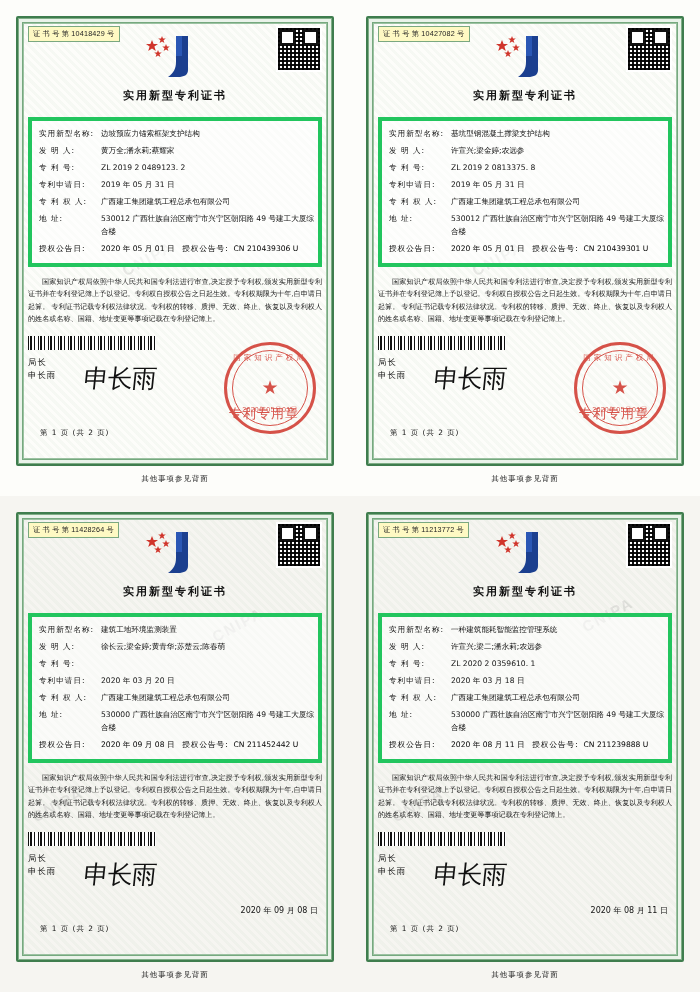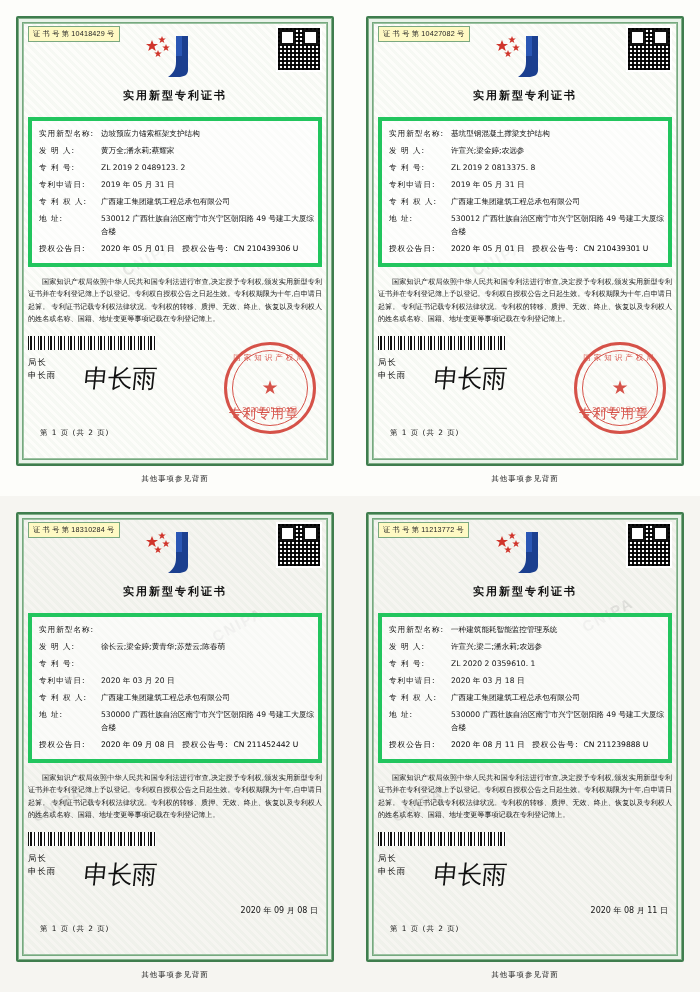--- a/index.html
+++ b/index.html
@@ -376,40 +376,41 @@
     </div>
     <div class="footnote">其他事项参见背面</div>
   </div>
 
   <div class="cert bot">
     <div class="frame"></div>
     <div class="wm" style="left:30px;top:300px;">CNIPA</div>
     <div class="wm" style="left:210px;top:120px;">CNIPA</div>
     <div class="inner">
       <div class="hdr">
-        <div class="certno">证 书 号 第 18310284 号</div>
+        <div class="certno">证 书 号 第 11428264 号</div>
         <div class="qr"></div>
       </div>
       <div class="emblem">
         <svg viewBox="0 0 74 48" width="74" height="48">
           <path d="M44 4 L50 4 L50 38 C50 43 46 45 40 45 L30 45 C36 41 38 36 38 30 L38 4 Z" fill="#1b3f8f"></path>
           <path d="M38 4 L44 4 L44 24 L38 24 Z" fill="#2a57b5"></path>
           <g fill="#d0352b">
             <polygon points="14,8 15.6,12 20,12 16.4,14.6 17.8,19 14,16.4 10.2,19 11.6,14.6 8,12 12.4,12"></polygon>
             <polygon points="24,4 25,6.6 27.8,6.6 25.5,8.3 26.4,11 24,9.4 21.6,11 22.5,8.3 20.2,6.6 23,6.6"></polygon>
             <polygon points="28,12 29,14.6 31.8,14.6 29.5,16.3 30.4,19 28,17.4 25.6,19 26.5,16.3 24.2,14.6 27,14.6"></polygon>
             <polygon points="20,18 21,20.6 23.8,20.6 21.5,22.3 22.4,25 20,23.4 17.6,25 18.5,22.3 16.2,20.6 19,20.6"></polygon>
           </g>
         </svg>
       </div>
       <div class="title">实用新型专利证书</div>
 
       <div class="fields">
         <div class="row">
           <div class="lbl">实用新型名称:</div>
+          <div class="val">建筑工地环境监测装置</div>
         </div>
         <div class="row">
           <div class="lbl">发 明 人:</div>
           <div class="val">徐长云;梁金婷;黄青华;苏楚云;陈春萌</div>
         </div>
         <div class="row">
           <div class="lbl">专 利 号:</div>
         </div>
         <div class="row">
           <div class="lbl">专利申请日:</div>

